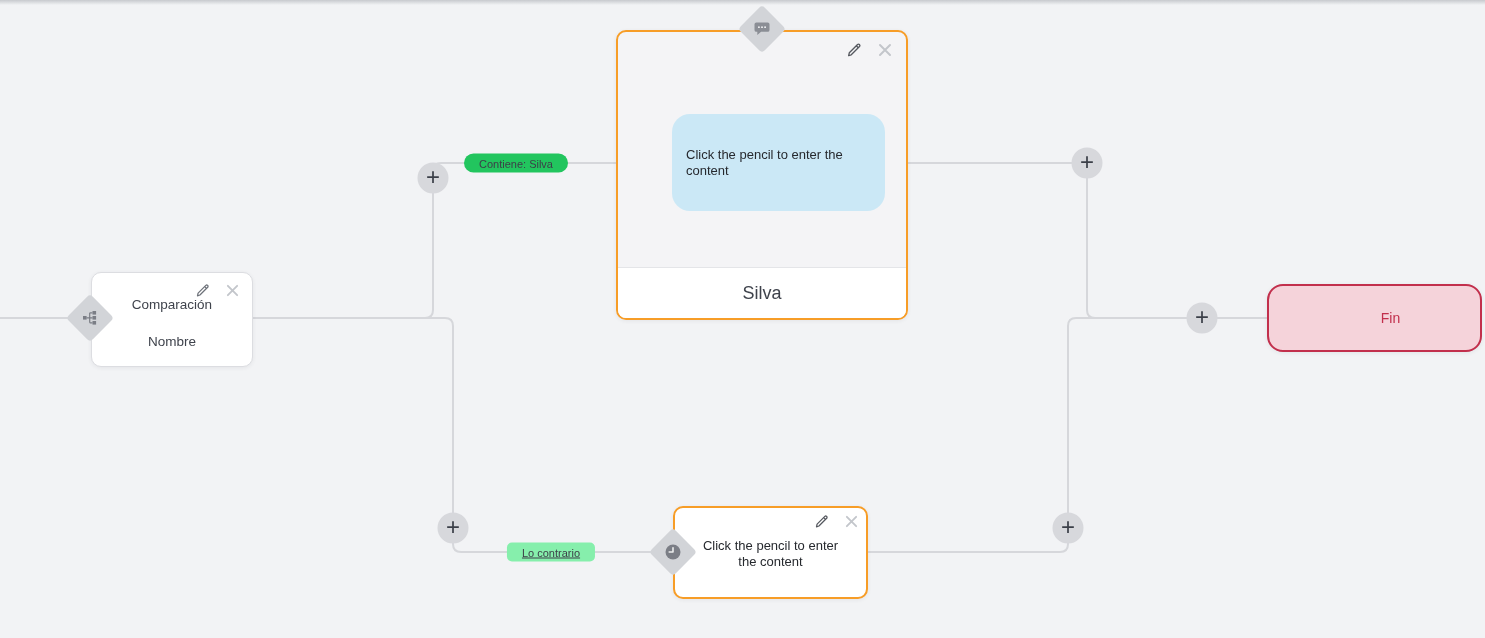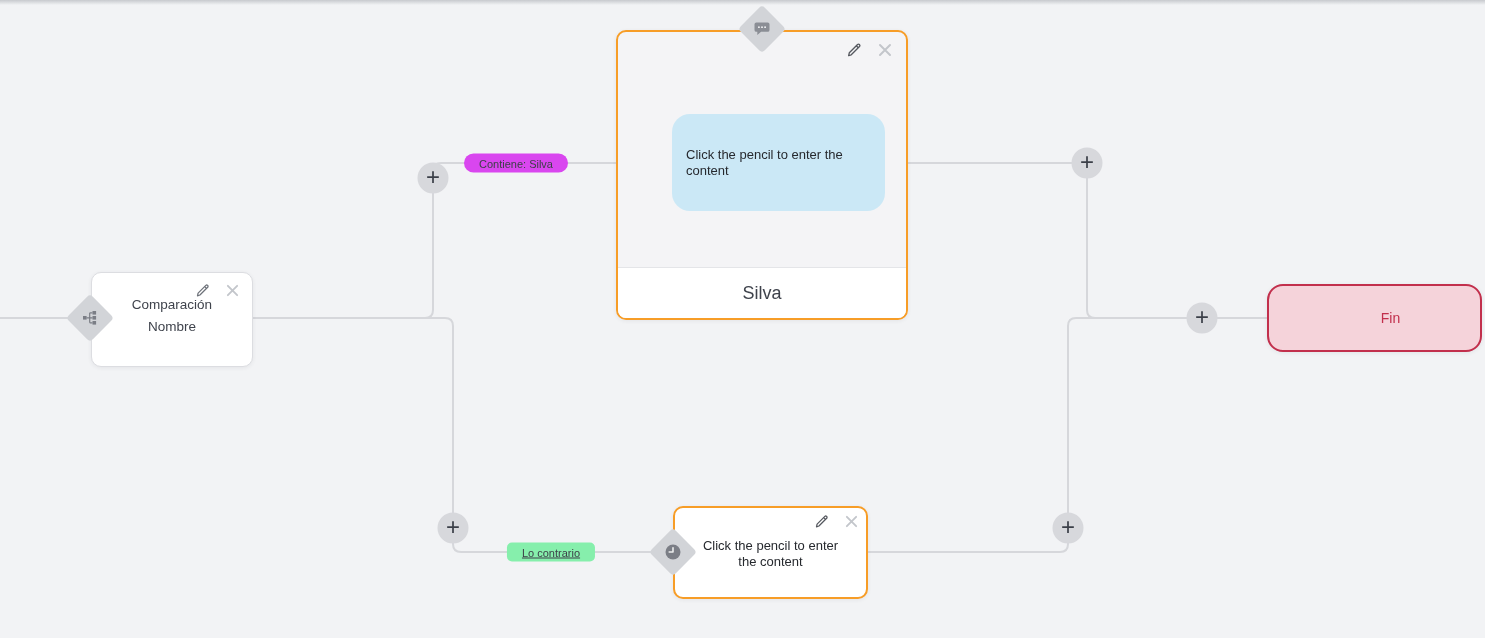--- a/index.html
+++ b/index.html
@@ -39,21 +39,21 @@
     gap: 16px;
     z-index: 7;
   }
   .icon-btn { background: none; border: none; cursor: pointer; line-height: 0; padding: 0; }
 
   
   .comparison-card { left: 91px; top: 272px; width: 162px; height: 95px; }
   .comparison-card .card-actions { top: 10px; right: 13px; }
   .comparison-card .titles {
     position: absolute; left: 0; right: 0; top: 24px;
-    display: flex; flex-direction: column; gap: 7px;
+    display: flex; flex-direction: column; gap: 22px;
     text-align: center;
     color: #3f434c; font-size: 13.5px;
   }
 
   
   .message-card {
     left: 616px; top: 30px; width: 292px; height: 290px;
     background: #f4f4f6;
     border: 2px solid #f79d27;
   }
@@ -135,21 +135,21 @@
   .pill {
     position: absolute;
     transform: translate(-50%,-50%);
     height: 19px;
     display: flex; align-items: center; justify-content: center;
     font-size: 11px; color: #3c4048;
     white-space: nowrap;
     z-index: 6;
     padding: 0 15px;
   }
-  .pill-gray { background: #d946ef; border-radius: 10px; }
+  .pill-gray { background: #22c55e; border-radius: 10px; }
   .pill-white { background: #86efac; border-radius: 5px; text-decoration: underline; }
 </style>
 </head>
 <body>
 
 <div class="canvas">
 
   <svg class="edges" width="1485" height="638" viewBox="0 0 1485 638">
     <g fill="none" stroke="#d6d7db" stroke-width="2" stroke-linecap="round">
       <path d="M0 318 H70"></path>

